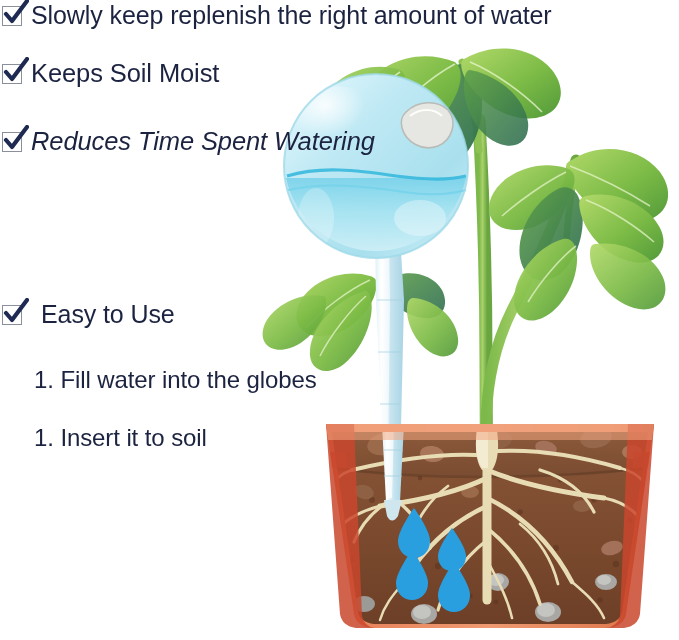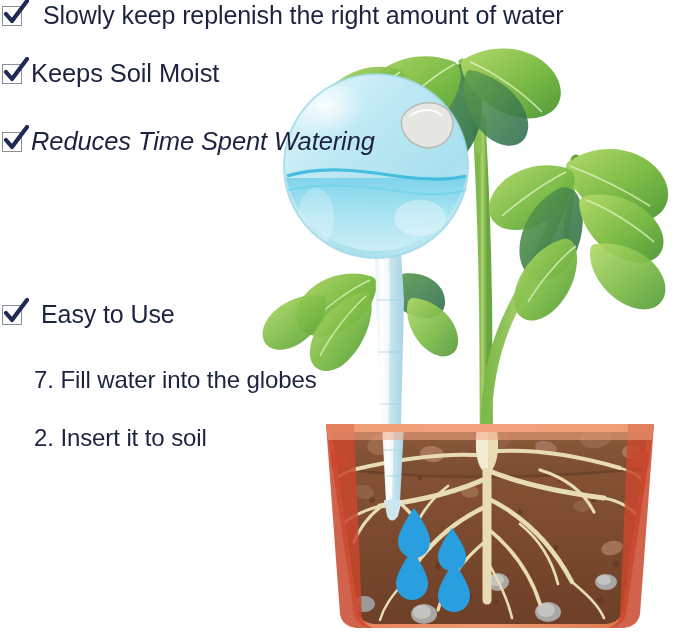--- a/index.html
+++ b/index.html
@@ -64,21 +64,21 @@
   }
 
   
   #f1{left:2px;  top:2px;}
   #f2{left:2px;  top:60px;justify-content:center;}
   #f3{left:2px;  top:128px;font-style:italic;}
   #f4{left:2px;  top:301px;}
   #s1{left:34px; top:366px;}
   #s2{left:34px; top:424px;}
 
-  #f1 .ftext{font-size:25px;margin-left:12px;}
+  #f1 .ftext{font-size:25px;}
   #f4 .ftext{font-size:25px;text-align:center;}
 </style>
 </head>
 <body>
 
 <div id="stage">
 
   <svg id="illustration" viewBox="0 0 679 640">
     <defs>
       <linearGradient id="gGlass" x1="0" y1="0" x2="1" y2="1">
@@ -354,16 +354,16 @@
   <div class="feature" id="f4">
     <span class="cbox">
       <span class="sq"></span>
       <svg class="tick" viewBox="0 0 28 28">
         <path d="M5 15 L11 22 L26 2" stroke="#1f2a52" stroke-width="4.2" fill="none" stroke-linecap="round" stroke-linejoin="round"></path>
       </svg>
     </span>
     <span class="ftext" style="margin-left:10px;">Easy to Use</span>
   </div>
 
-  <div class="step" id="s1">7. Fill water into the globes</div>
-  <div class="step" id="s2">2. Insert it to soil</div>
+  <div class="step" id="s1">1. Fill water into the globes</div>
+  <div class="step" id="s2">1. Insert it to soil</div>
 
 </div>
 
 </body></html>

